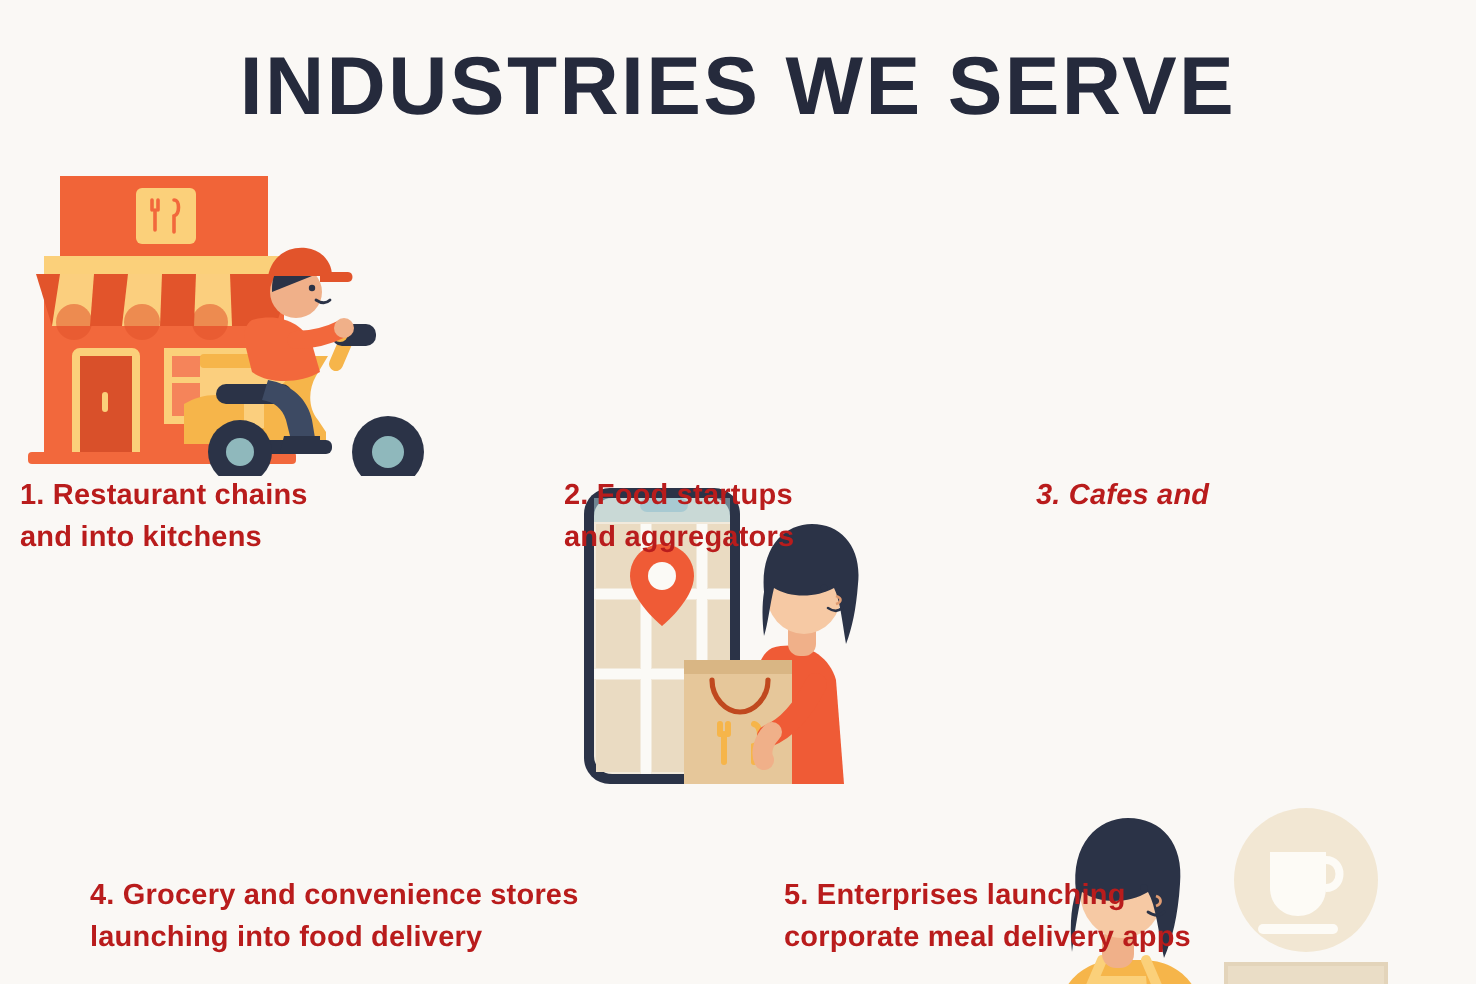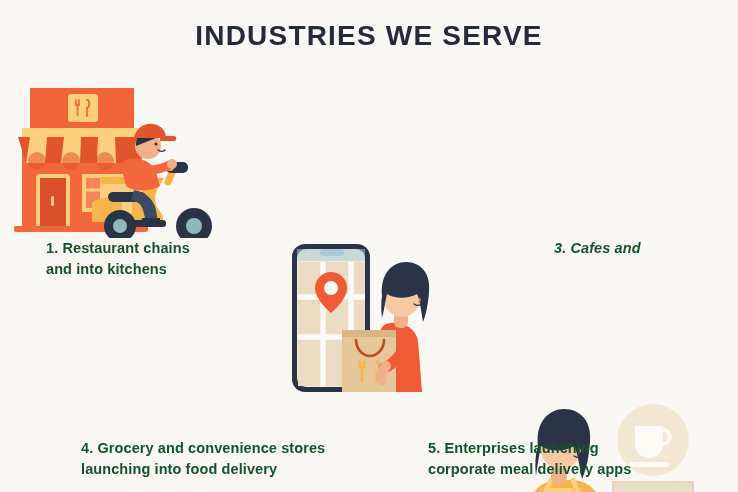--- a/index.html
+++ b/index.html
@@ -9,31 +9,31 @@
     background:#FAF8F5;
     font-family:"Liberation Sans","DejaVu Sans",sans-serif;
     -webkit-font-smoothing:antialiased;
   }
   .poster{position:relative;width:738px;height:492px;background:#FAF8F5;}
 
   
   .title{
     position:absolute;left:0;top:20px;width:738px;
     text-align:center;
-    font-size:28px;font-weight:bold;letter-spacing:1.2px;
+    font-size:41px;font-weight:bold;letter-spacing:1.2px;
     color:#252A3C;
     font-family:"Liberation Sans","DejaVu Sans",sans-serif;
   }
 
   
   .panel{position:absolute;}
   .art{position:relative;overflow:hidden;}
   .cap{
     font-size:14.5px;font-weight:bold;line-height:1.42;
-    color:#14532d;letter-spacing:.1px;margin-left:36px;
+    color:#b91c1c;letter-spacing:.1px;
   }
   .cap .l2{display:block;}
 
   
   #p1{left:8px;top:78px;width:256px;height:160px;}
   #p2{left:282px;top:78px;width:160px;height:160px;}
   #p3{left:505px;top:78px;width:190px;height:160px;}
 
   #c1{position:absolute;left:10px;top:238px;width:270px;}
   #c2{position:absolute;left:282px;top:238px;width:240px;}
@@ -229,20 +229,24 @@
         <line x1="112" y1="126" x2="184" y2="126"></line>
       </g>
     </svg>
   </div>
 
   <div class="cap" id="c1">
     <span>1. Restaurant chains</span>
     <span class="l2">and into kitchens</span>
   </div>
 
+  <div class="cap" id="c2">
+    <span>2. Food startups</span>
+    <span class="l2">and aggregators</span>
+  </div>
 
   <div class="cap" id="c3">
     <span>3. Cafes and</span>
   </div>
 
   <div class="cap" id="c4">
     <span>4. Grocery and convenience stores</span>
     <span class="l2">launching into food delivery</span>
   </div>
 

